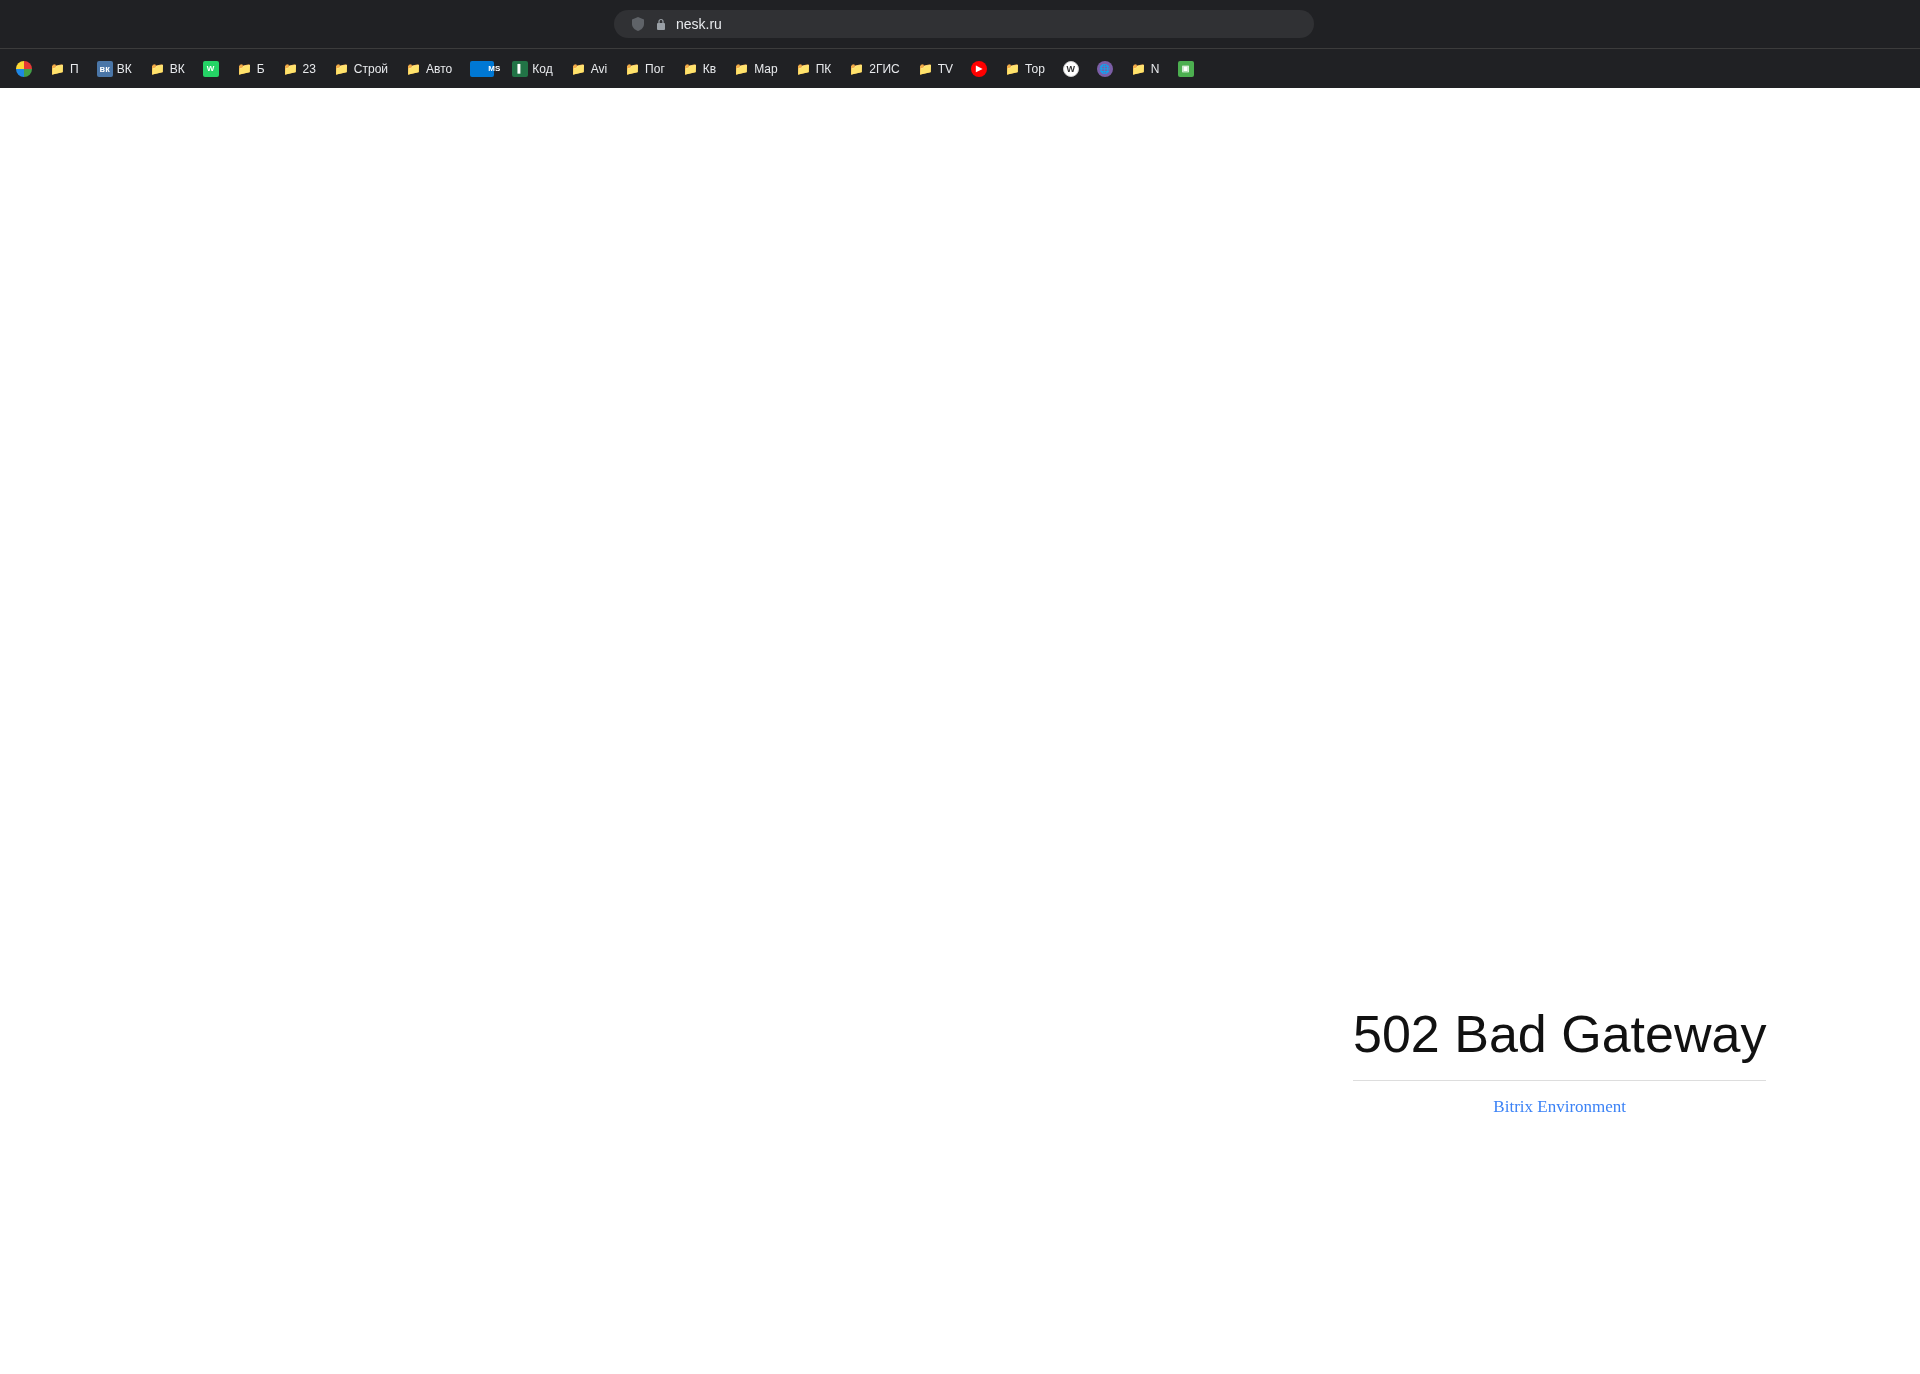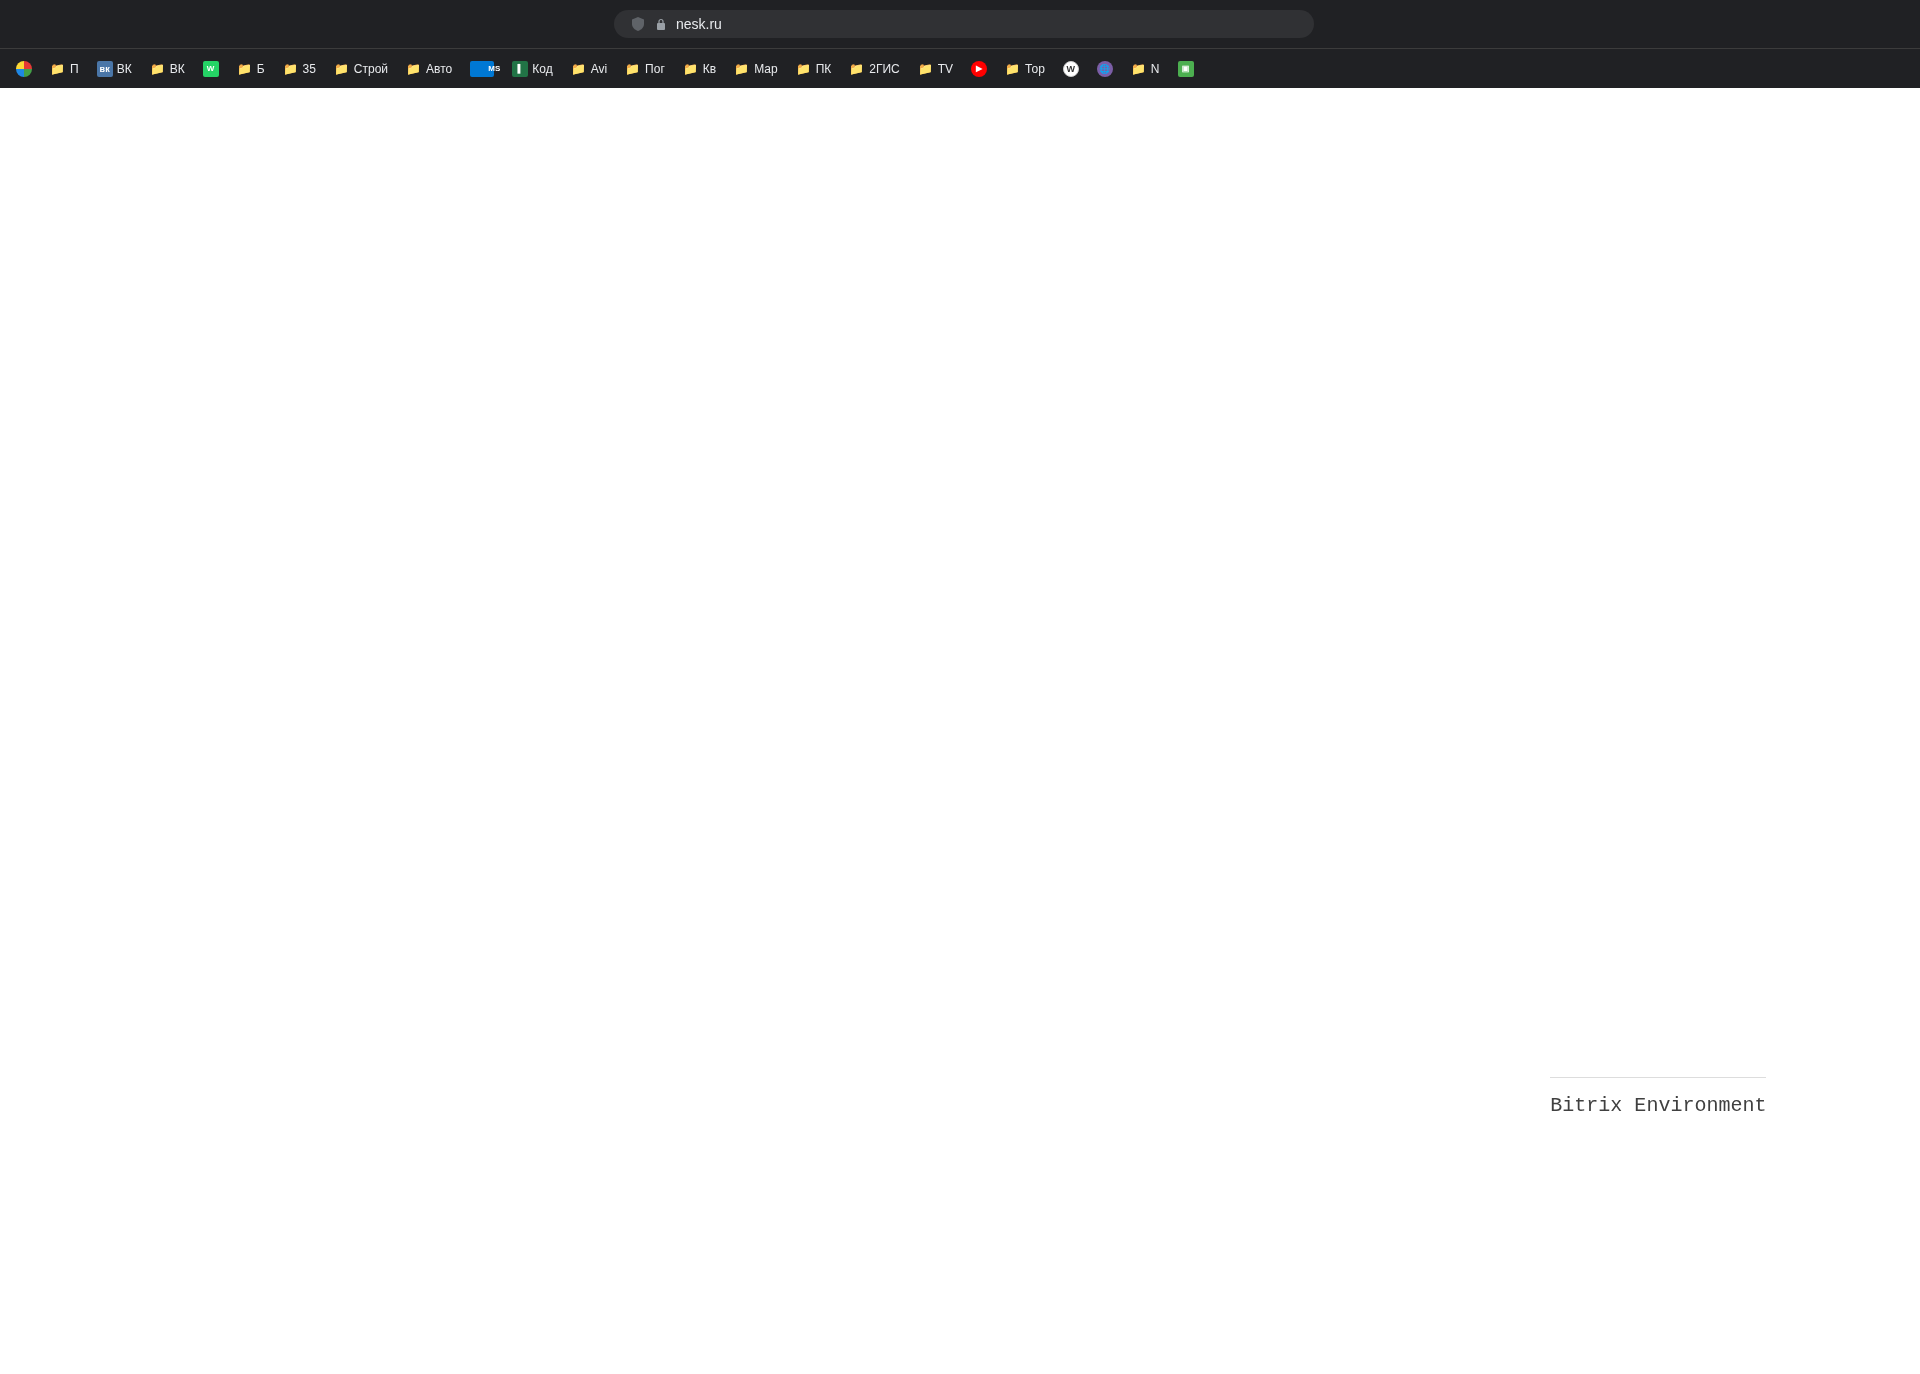--- a/index.html
+++ b/index.html
@@ -156,23 +156,23 @@
     .divider-line {
       width: 100%;
       height: 1px;
       background: #ddd;
       margin: 16px 0;
       position: relative;
       z-index: 1;
     }
 
     .error-subtitle {
-      font-size: 20px;
-      color: #404040;
-      font-family: Liberation Mono, monospace;
+      font-size: 17px;
+      color: #3b82f6;
+      font-family: Liberation Serif, serif;
       position: relative;
       z-index: 1;
     }
 
     .browser-top-left {
       display: flex;
       align-items: center;
       gap: 4px;
     }
   </style>
@@ -225,21 +225,21 @@
       <span class="bookmark-favicon wa-icon">W</span>
     </div>
 
     <div class="bookmark-item">
       <span class="bookmark-folder-icon">📁</span>
       <span>Б</span>
     </div>
 
     <div class="bookmark-item">
       <span class="bookmark-folder-icon">📁</span>
-      <span>35</span>
+      <span>23</span>
     </div>
 
     <div class="bookmark-item">
       <span class="bookmark-folder-icon">📁</span>
       <span>Строй</span>
     </div>
 
     <div class="bookmark-item">
       <span class="bookmark-folder-icon">📁</span>
       <span>Авто</span>
@@ -314,16 +314,17 @@
     <div class="bookmark-item">
       <span class="bookmark-favicon img-icon">▣</span>
     </div>
   </div>
 </div>
 
 <div class="page-content">
 
 
   <div class="error-container">
+    <h1 class="error-title">502 Bad Gateway</h1>
     <div class="divider-line"></div>
     <p class="error-subtitle">Bitrix Environment</p>
   </div>
 </div>
 
 </body></html>

